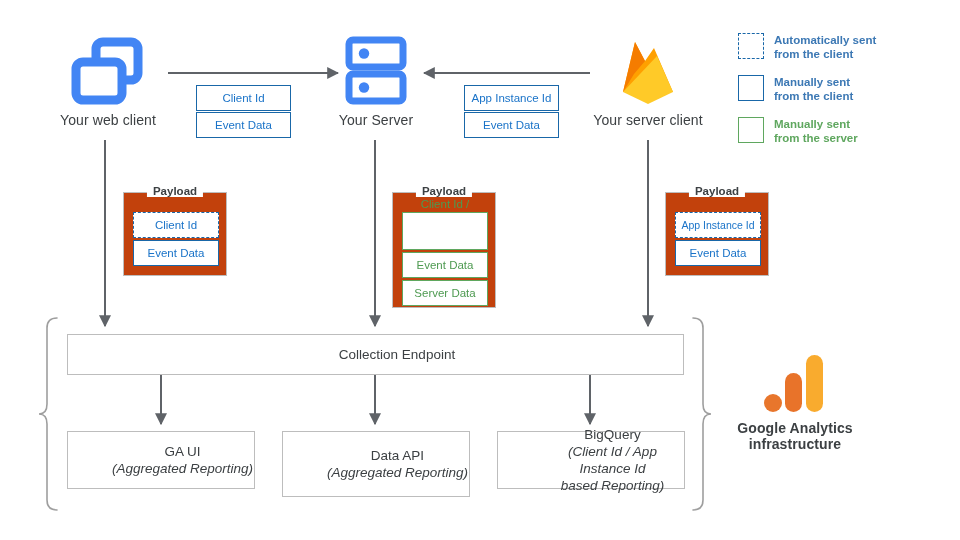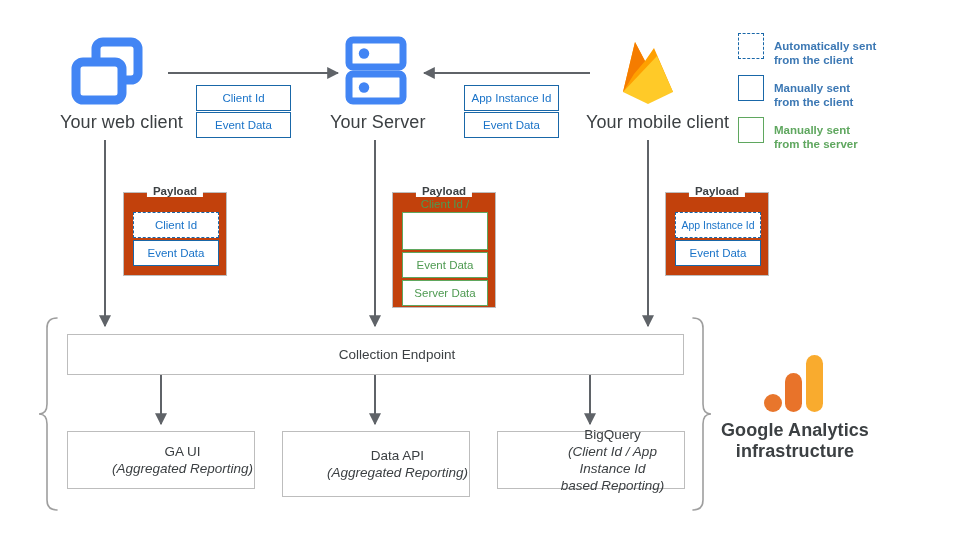--- a/index.html
+++ b/index.html
@@ -18,21 +18,21 @@
   .stage {
     position: absolute;
     left: 0; top: 0;
     width: 960px;
     height: 540px;
   }
   .abs { position: absolute; }
 
   
   .node-label {
-    font-size: 18px;
+    font-size: 14px;
     color: #3c4043;
     text-align: center;
     white-space: nowrap;
     letter-spacing: 0.1px;
   }
 
   
   .chip {
     box-sizing: border-box;
     display: flex;
@@ -100,21 +100,20 @@
     background: #fff;
   }
   .sw-dashed { border: 1.5px dashed #1967a8; }
   .sw-blue   { border: 1.5px solid #1967a8; }
   .sw-green  { border: 1.5px solid #5fa75f; }
   .legend-text {
     font-size: 11.5px;
     line-height: 14px;
     font-weight: bold;
     white-space: nowrap;
-    margin-top: 6px;
   }
   .lt-blue  { color: #3c78b4; }
   .lt-green { color: #5fa75f; }
 
   svg { display: block; overflow: visible; }
 </style>
 </head>
 <body>
 
 <div class="stage">
@@ -164,21 +163,21 @@
     </svg>
     <div class="node-label" style="margin-top:6px;">Your Server</div>
   </div>
 
   <div class="abs" style="left:586px;top:34px;width:124px;height:108px;">
     <svg width="66" height="72" viewBox="0 0 66 72" style="margin-left:29px;">
       <path d="M8 58 L20 8 L30 27 L39 14 L58 58 Z" fill="#FFA000"></path>
       <path d="M8 58 L20 8 L30 27 L19 40 Z" fill="#F57C00"></path>
       <path d="M8 58 L42 22 L58 58 L33 70 Z" fill="#FFCA28"></path>
     </svg>
-    <div class="node-label" style="margin-top:6px;">Your mobile client</div>
+    <div class="node-label" style="margin-top:6px;">Your server client</div>
   </div>
 
   <div class="abs chip chip-blue" style="left:196px;top:85px;width:95px;height:26px;">Client Id</div>
   <div class="abs chip chip-blue" style="left:196px;top:112px;width:95px;height:26px;">Event Data</div>
 
   <div class="abs chip chip-blue" style="left:464px;top:85px;width:95px;height:26px;">App Instance Id</div>
   <div class="abs chip chip-blue" style="left:464px;top:112px;width:95px;height:26px;">Event Data</div>
 
   <div class="abs payload" style="left:123px;top:172px;width:104px;height:84px;">
     <span class="payload-legend">Payload</span>

